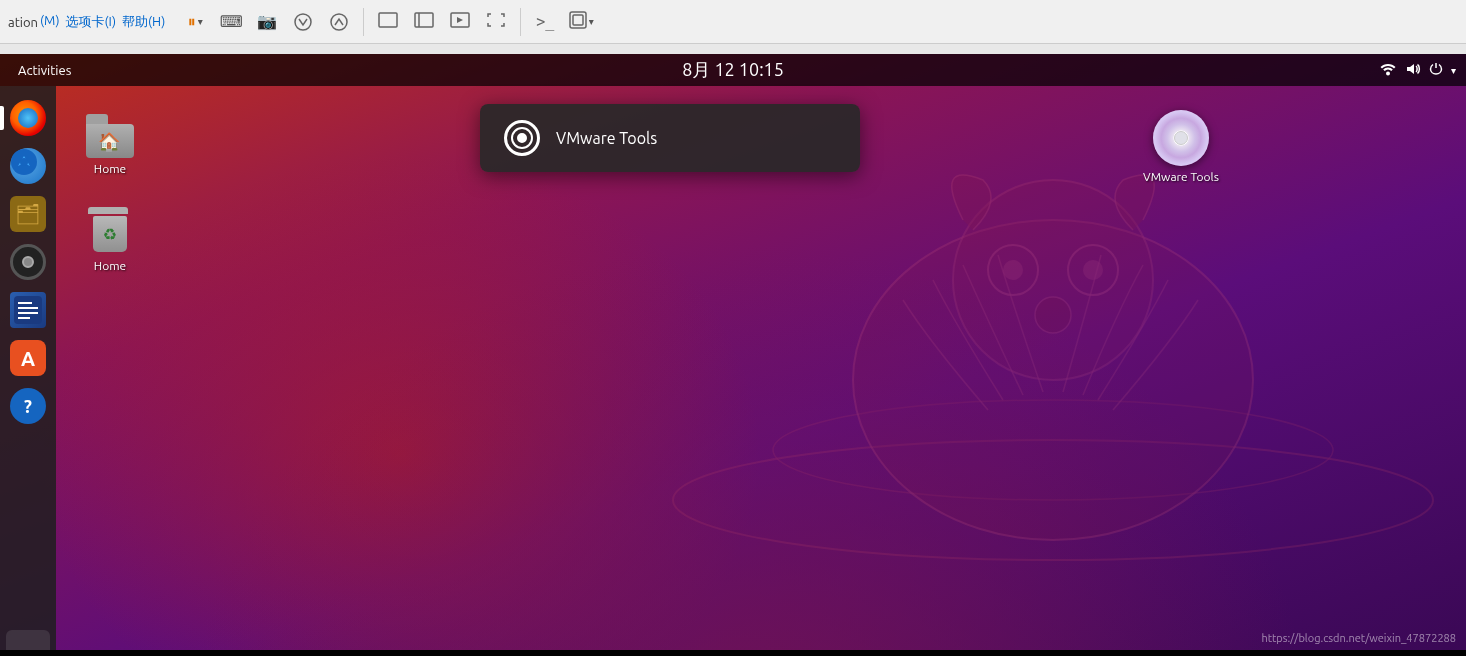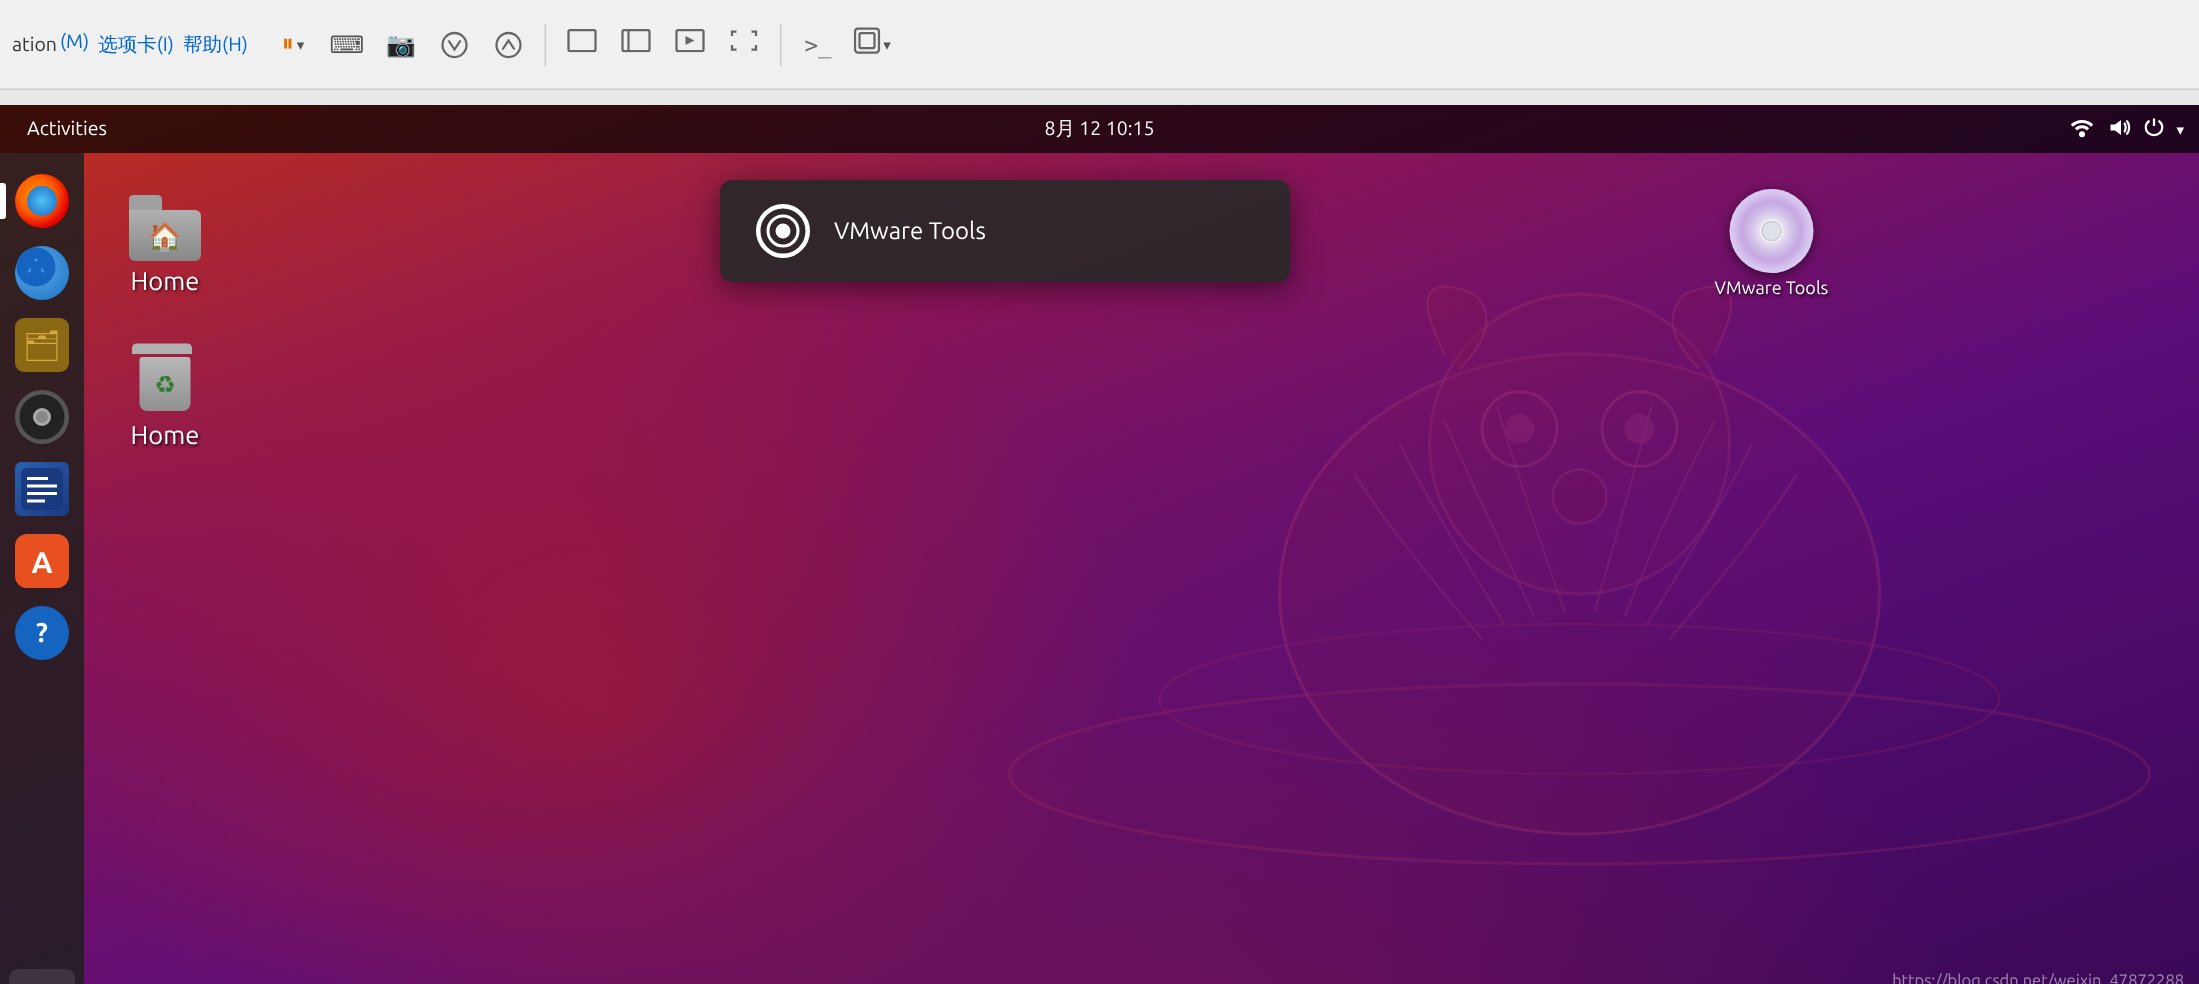--- a/index.html
+++ b/index.html
@@ -1,20 +1,20 @@
 <!DOCTYPE html>
 <html><head>
   <meta charset="utf-8">
   <style>
     * { margin: 0; padding: 0; box-sizing: border-box; }
     body { width: 1466px; height: 656px; overflow: hidden; font-family: 'Ubuntu', sans-serif; background: #000; }
 
     
     .vmware-toolbar {
-      height: 60px;
+      height: 44px;
       background: #f0f0f0;
       border-bottom: 1px solid #ccc;
       display: flex;
       align-items: center;
       padding: 0 8px;
       gap: 4px;
     }
     .vmware-toolbar-left {
       display: flex;
       align-items: center;
@@ -96,21 +96,21 @@
     }
     .activities-btn {
       color: #fff;
       font-size: 13px;
       cursor: pointer;
       padding: 2px 8px;
       border-radius: 3px;
     }
     .top-panel-center {
       color: #fff;
-      font-size: 13px;
+      font-size: 18px;
       position: absolute;
       left: 50%;
       transform: translateX(-50%);
     }
     .top-panel-right {
       display: flex;
       align-items: center;
       gap: 8px;
     }
     .system-tray-icon {
@@ -268,21 +268,21 @@
       width: 80px;
     }
     .desktop-icon-img {
       width: 48px; height: 48px;
       display: flex;
       align-items: center;
       justify-content: center;
     }
     .desktop-icon-label {
       color: #fff;
-      font-size: 17px;
+      font-size: 12px;
       text-align: center;
       text-shadow: 1px 1px 2px rgba(0,0,0,0.8);
     }
 
     
     .icon-home-folder {
       width: 48px; height: 48px;
       position: relative;
     }
     .folder-body {

